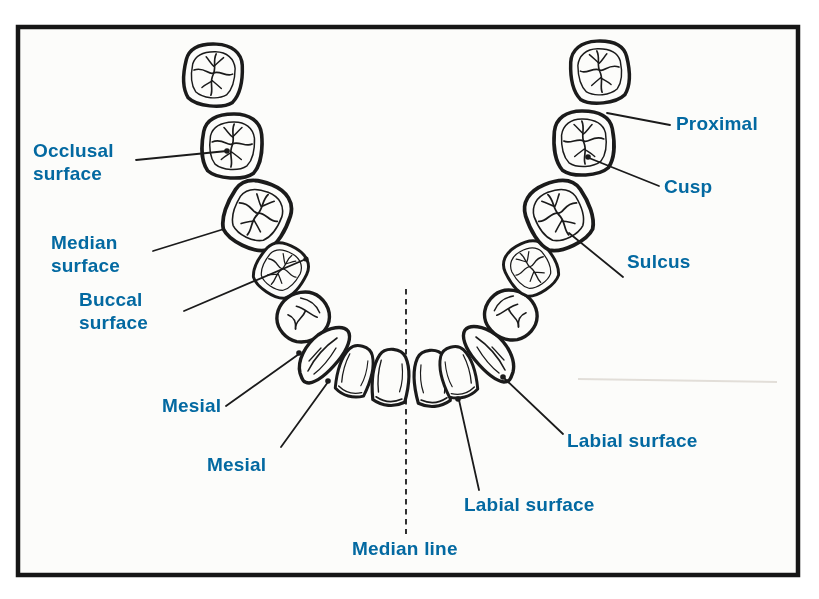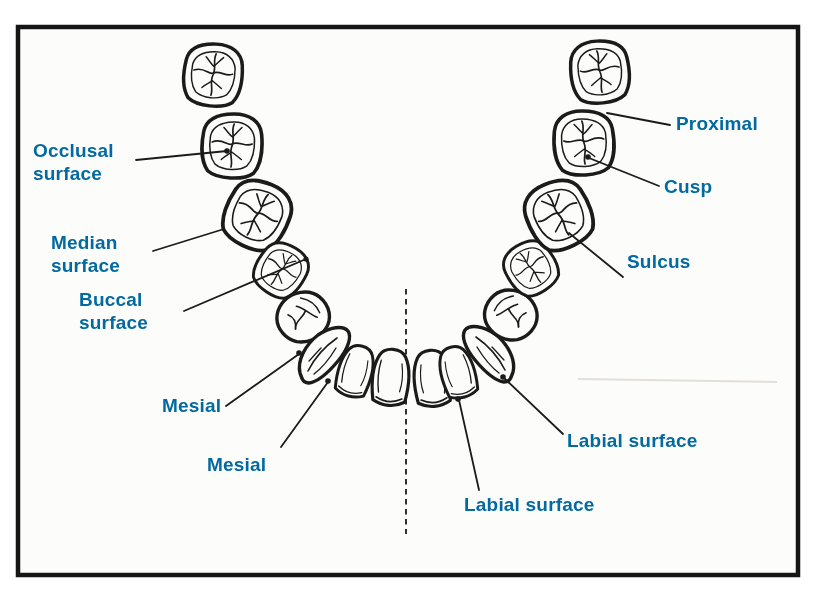--- a/index.html
+++ b/index.html
@@ -120,14 +120,15 @@
 surface</div>
   <div class="lbl r" style="left:67px;top:288px;width:110px;">Buccal
 surface</div>
   <div class="lbl" style="left:162px;top:394px;">Mesial</div>
   <div class="lbl" style="left:207px;top:453px;">Mesial</div>
   <div class="lbl" style="left:676px;top:112px;">Proximal</div>
   <div class="lbl" style="left:664px;top:175px;">Cusp</div>
   <div class="lbl" style="left:627px;top:250px;">Sulcus</div>
   <div class="lbl" style="left:567px;top:429px;text-align:center;">Labial surface</div>
   <div class="lbl" style="left:464px;top:493px;">Labial surface</div>
+  <div class="lbl" style="left:352px;top:537px;">Median line</div>
 
 </div>
 
 </body></html>

